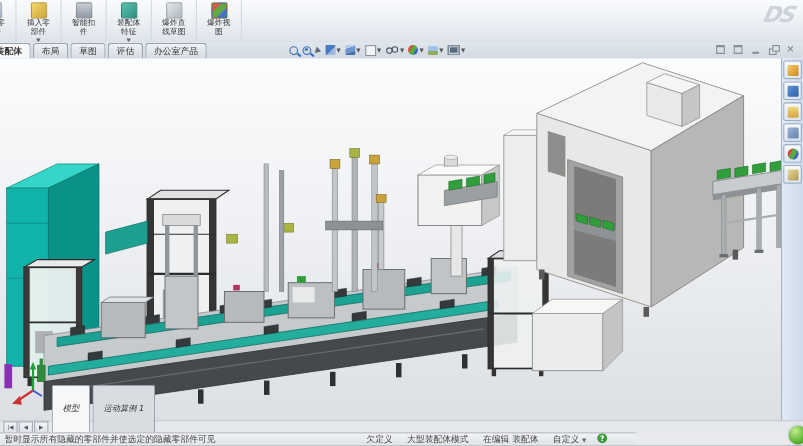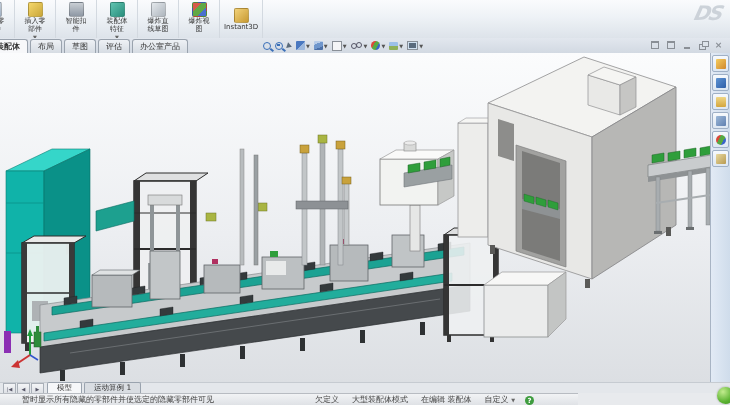--- a/index.html
+++ b/index.html
@@ -86,28 +86,28 @@
   .tp3{background:linear-gradient(135deg,#9cb8d8,#6080b0);}
   .tp4{background:linear-gradient(120deg,#d84a3a 34%,#58a843 34% 67%,#3a64c8 67%);border-radius:50%;}
   .tp5{background:linear-gradient(135deg,#e8d9a0,#b89a50);}
 
   
   .sheetbar{position:absolute;left:0;top:382px;width:730px;height:11px;background:#e4e7eb;
             border-top:1px solid #c6cbd1;display:flex;align-items:flex-end;padding-left:3px;box-sizing:border-box;}
   .snav{width:11px;height:9px;margin-right:1px;border:1px solid #aab0b8;border-bottom:none;
         background:linear-gradient(#f4f5f7,#dde0e5);font-size:5px;display:flex;align-items:center;
         justify-content:center;color:#556;}
-  .stab{font-size:7.5px;padding:0 9px;height:10px;display:flex;align-items:center;margin-left:2px;
-        border:1px solid #9aa3ae;border-bottom:none;background:#d9dde2;color:#333;border-radius:2px 2px 0 0;white-space:nowrap;}
+  .stab{font-size:7.5px;padding:16px 9px;height:10px;display:flex;align-items:center;margin-left:2px;
+        border:1px solid #9aa3ae;border-bottom:none;background:#d9dde2;color:#333;border-radius:2px 2px 0 0;white-space:nowrap;font-style:italic;}
   .stab.active{background:#f6f7f9;}
 
   
   .statusbar{position:absolute;left:0;top:393px;width:578px;height:12px;
              background:linear-gradient(#f2f3f5,#dfe2e6);border-top:1px solid #b8bcc2;
-             display:flex;align-items:flex-end;font-size:8px;color:#444;padding:0 22px;box-sizing:border-box;}
+             display:flex;align-items:flex-start;font-size:8px;color:#444;padding:0 4px;box-sizing:border-box;}
   .stmsg{flex:1;white-space:nowrap;overflow:hidden;}
   .stitem{margin-left:13px;white-space:nowrap;}
   .stdd{font-size:5px;color:#666;}
   .sthelp{width:9px;height:9px;border-radius:50%;background:#3f9c3f;color:#fff;font-size:7px;font-weight:bold;
           display:flex;align-items:center;justify-content:center;margin-left:10px;flex:none;}
   .greenball{position:absolute;right:-4px;bottom:1px;width:17px;height:17px;border-radius:50%;z-index:30;
              background:radial-gradient(circle at 35% 28%,#c2ec8e,#5cb332 60%,#3d8f1e);
              box-shadow:0 0 2px rgba(0,0,0,.35);}
 </style>
 </head>
@@ -140,24 +140,20 @@
     </div>
     <div class="rbtn">
       <span class="ric ic12"></span>
       <span class="rlbl">爆炸直
 线草图</span>
     </div>
     <div class="rbtn">
       <span class="ric ic11"></span>
       <span class="rlbl">爆炸视
 图</span>
-    </div>
-    <div class="rbtn" style="justify-content:center">
-      <span class="ric ic13"></span>
-      <span class="rlbl">Instant3D</span>
     </div>
     <div class="dslogo">DS</div>
   </div>
 
   <div class="tabrow">
     <div class="tabs">
       <span class="tab active">装配体</span>
       <span class="tab">布局</span>
       <span class="tab">草图</span>
       <span class="tab">评估</span>

